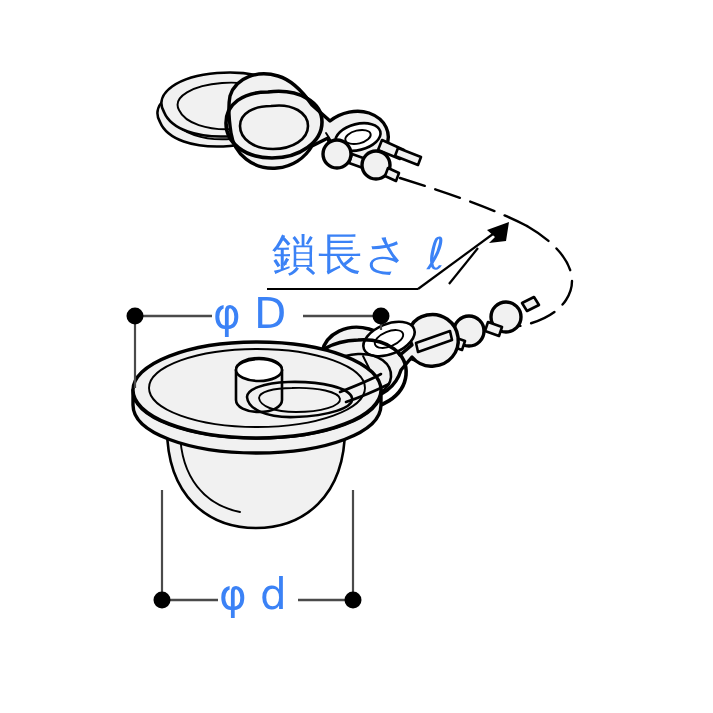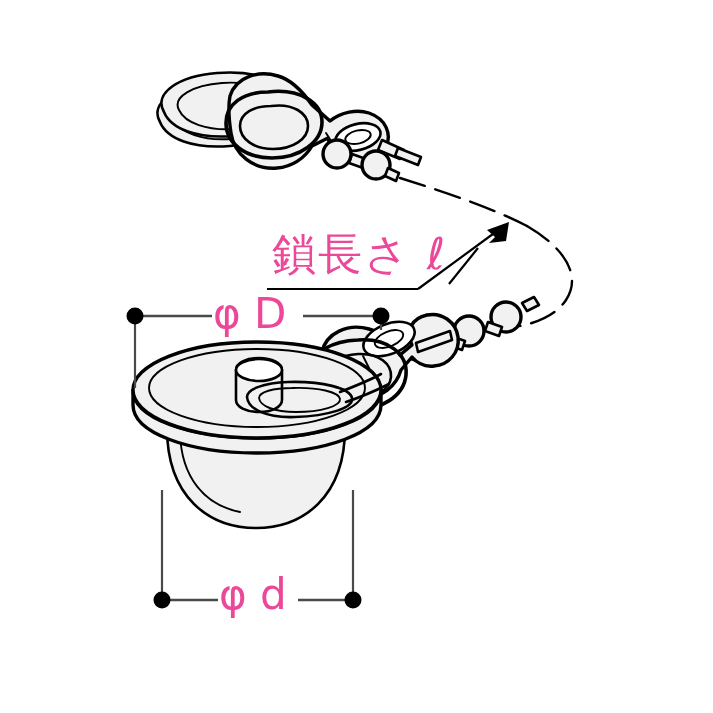--- a/index.html
+++ b/index.html
@@ -22,21 +22,21 @@
     position: absolute;
     left: 0;
     top: 0;
     width: 713px;
     height: 713px;
     display: block;
   }
   .label-text {
     position: absolute;
     white-space: nowrap;
-    color: #ec4899;
+    color: #3b82f6;
     line-height: 1;
     user-select: none;
   }
   #chain-length-label {
     left: 272px;
     top: 232px;
     font-size: 44px;
     font-family: "DejaVu Sans", sans-serif;
     letter-spacing: 2px;
   }

